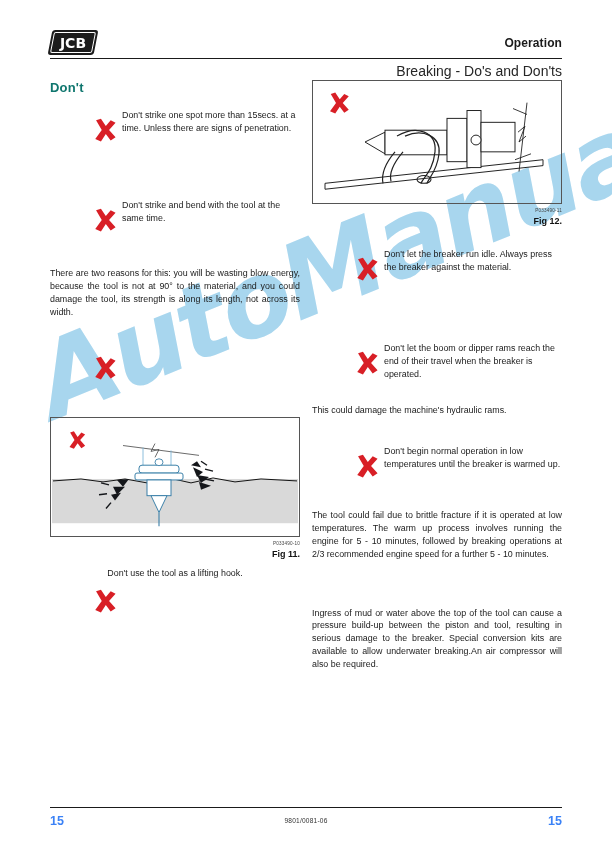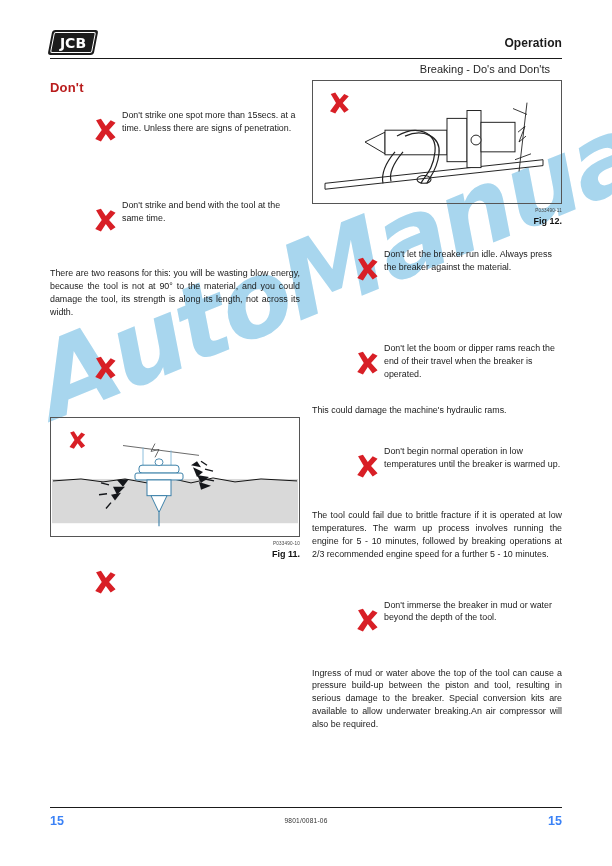--- a/index.html
+++ b/index.html
@@ -83,40 +83,40 @@
   }
   #header-rule {
     position: absolute;
     left: 0; top: 30px;
     width: 512px;
     height: 1.2px;
     background: #1a1a1a;
   }
   #header-sub {
     position: absolute;
-    right: 12px; top: 35px;
-    font-size: 11px;
+    right: 0; top: 35px;
+    font-size: 14px;
     color: #262626;
     margin-left: 36px;
   }
 
   
   .col {
     position: absolute;
     width: 250px;
     z-index: 10;
   }
   #col-left  { left: 50px;  top: 80px; }
   #col-right { left: 312px; top: 80px; }
 
   h1.section-title {
     margin: 0 0 14px 0;
     font-size: 13px;
     font-weight: 700;
-    color: #b91c1c;
+    color: #0f766e;
     letter-spacing: .2px;
   }
 
   
   .warn {
     position: relative;
     min-height: 42px;
     margin: 12px 0 6px 0;
     padding-left: 72px;
   }
@@ -322,20 +322,21 @@
         </svg>
         
         <span style="position:absolute; left:16px; top:12px;">
           <svg viewBox="0 0 32 32" width="20" height="20" aria-hidden="true">
             <path d="M5 4 L11 2 L17 11 L23 4 L29 7 L21 16 L29 25 L23 29 L17 21 L11 30 L4 27 L12 16 Z" fill="#d81f26"></path>
           </svg>
         </span>
       </div>
       <div class="figcode" style="top:124px;">P033490-10</div>
       <div class="figlabel">Fig 11.</div>
+      <div class="figcaption">Don't use the tool as a lifting hook.</div>
     </div>
 
     <div class="sp-10"></div>
 
     <div class="xmark-standalone">
       <svg viewBox="0 0 32 32" width="26" height="26" aria-hidden="true">
         <path d="M5 4 L11 2 L17 11 L23 4 L29 7 L21 16 L29 25 L23 29 L17 21 L11 30 L4 27 L12 16 Z" fill="#d81f26"></path>
       </svg>
     </div>
 
@@ -418,28 +419,20 @@
       </span>
       <div class="body">Don't begin normal operation in low temperatures until the breaker is warmed up.</div>
     </div>
 
     <div class="sp-16"></div>
 
     <p class="para">The tool could fail due to brittle fracture if it is operated at low temperatures. The warm up process involves running the engine for 5 - 10 minutes, followed by breaking operations at 2/3 recommended engine speed for a further 5 - 10 minutes.</p>
 
     <div class="sp-20"></div>
 
-    <div class="warn">
-      <span class="xmark">
-        <svg viewBox="0 0 32 32" width="26" height="26" aria-hidden="true">
-          <path d="M5 4 L11 2 L17 11 L23 4 L29 7 L21 16 L29 25 L23 29 L17 21 L11 30 L4 27 L12 16 Z" fill="#d81f26"></path>
-        </svg>
-      </span>
-      <div class="body">Don't immerse the breaker in mud or water beyond the depth of the tool.</div>
-    </div>
 
     <div class="sp-20"></div>
 
     <p class="para">Ingress of mud or water above the top of the tool can cause a pressure build-up between the piston and tool, resulting in serious damage to the breaker. Special conversion kits are available to allow underwater breaking.An air compressor will also be required.</p>
 
   </div>
 
   <div id="footer">
     <div id="footer-rule"></div>
     <div id="footer-row">

